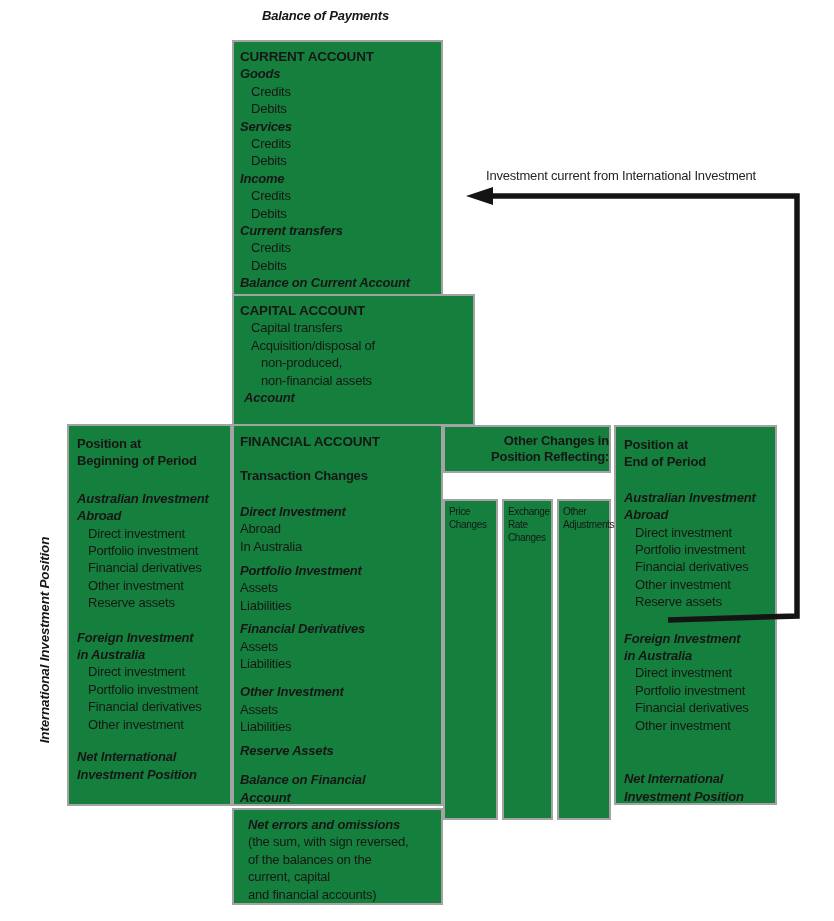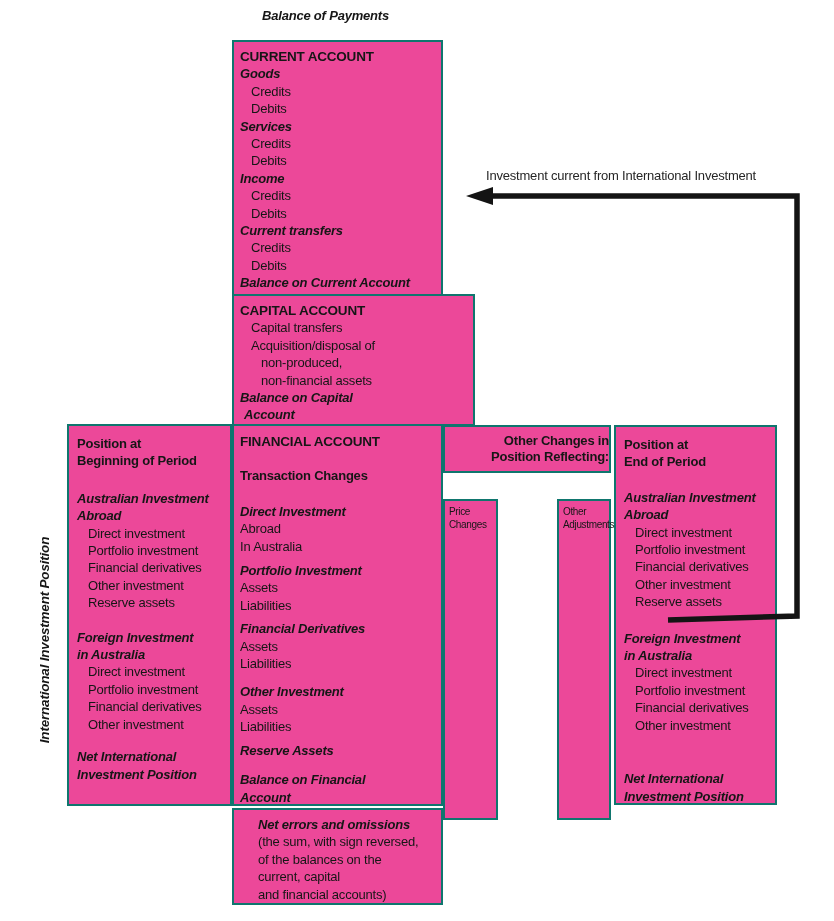--- a/index.html
+++ b/index.html
@@ -1,42 +1,42 @@
 <!DOCTYPE html>
 <html><head>
 <meta charset="utf-8">
 <style>
   html,body{margin:0;padding:0;background:#fff;}
   .canvas{
     position:relative;width:834px;height:921px;background:#ffffff;
     font-family:"Liberation Sans",sans-serif;color:#161616;overflow:hidden;
   }
   .box{
-    position:absolute;border:2px solid #0f766e;background:#ec4899;box-sizing:border-box;
+    position:absolute;border:2px solid #a3a3a3;background:#15803d;box-sizing:border-box;
     font-size:13px;line-height:17.4px;letter-spacing:-0.2px;
   }
   .line{white-space:nowrap;}
   .hd{font-weight:700;font-size:13.5px;}
   .b{font-weight:700;}
   .bi{font-weight:700;font-style:italic;}
   .ind{padding-left:11px;}
   .ind2{padding-left:21px;}
   .mt6{margin-top:6px;}  .mt7{margin-top:7px;}  .mt11{margin-top:11px;}
   .mt12{margin-top:12px;} .mt15{margin-top:15px;} .mt17{margin-top:17px;}
   .mt18{margin-top:18px;} .mt19{margin-top:19px;} .mt20{margin-top:20px;}
   .mt36{margin-top:36px;}
 
   .page-title{
     position:absolute;left:262px;top:8px;
     font-weight:700;font-style:italic;font-size:13px;letter-spacing:-0.2px;
   }
   .current-box{left:232px;top:40px;width:211px;height:256px;padding:6px 5px 0 6px;}
   .capital-box{left:232px;top:294px;width:243px;height:132px;padding:6px 5px 0 6px;}
   .financial-box{left:232px;top:424px;width:211px;height:382px;padding:7px 5px 0 6px;}
-  .neterrors-box{left:232px;top:808px;width:211px;height:97px;padding:6px 5px 0 24px;}
+  .neterrors-box{left:232px;top:808px;width:211px;height:97px;padding:6px 5px 0 14px;}
   .left-box{left:67px;top:424px;width:165px;height:382px;padding:9px 4px 0 8px;}
   .right-box{left:614px;top:425px;width:163px;height:380px;padding:9px 4px 0 8px;}
   .midheader-box{
     left:443px;top:425px;width:168px;height:48px;padding-top:6px;
     text-align:right;font-weight:700;line-height:15.5px;
   }
   .col-box{top:499px;height:321px;padding:4px 3px 0 4px;font-size:10px;line-height:13px;letter-spacing:-0.35px;}
   .col-box .line{white-space:normal;}
   .col1{left:443px;width:55px;}
   .col2{left:502px;width:51px;}
@@ -76,21 +76,20 @@
     <div class="line ind">Debits</div>
     <div class="line bi">Balance on Current Account</div>
   </div>
 
   <div class="box capital-box">
     <div class="line hd">CAPITAL ACCOUNT</div>
     <div class="line ind">Capital transfers</div>
     <div class="line ind">Acquisition/disposal of</div>
     <div class="line ind2">non-produced,</div>
     <div class="line ind2">non-financial assets</div>
-    <div class="line bi">Balance on Capital</div>
     <div class="line bi" style="padding-left:4px;">Account</div>
   </div>
 
   <div class="box financial-box">
     <div class="line hd">FINANCIAL ACCOUNT</div>
     <div class="line b mt17">Transaction Changes</div>
     <div class="line bi mt18">Direct Investment</div>
     <div class="line">Abroad</div>
     <div class="line">In Australia</div>
     <div class="line bi mt7">Portfolio Investment</div>
@@ -155,20 +154,23 @@
     <div class="line bi">Investment Position</div>
   </div>
 
   <div class="box midheader-box">
     <div class="line">Other Changes in</div>
     <div class="line">Position Reflecting:</div>
   </div>
   <div class="box col-box col1">
     <div class="line">Price Changes</div>
   </div>
+  <div class="box col-box col2">
+    <div class="line">Exchange Rate Changes</div>
+  </div>
   <div class="box col-box col3">
     <div class="line">Other Adjustments</div>
   </div>
 
   <div class="vertical-label">International Investment Position</div>
 
   <div class="arrow-label">Investment current from International Investment</div>
   <svg class="arrow-svg" width="834" height="921" viewBox="0 0 834 921">
     <path d="M 480 196 L 797 196 L 797 616 L 668 620" fill="none" stroke="#141414" stroke-width="5.5"></path>
     <polygon points="466,196 493,187 493,205" fill="#141414"></polygon>

